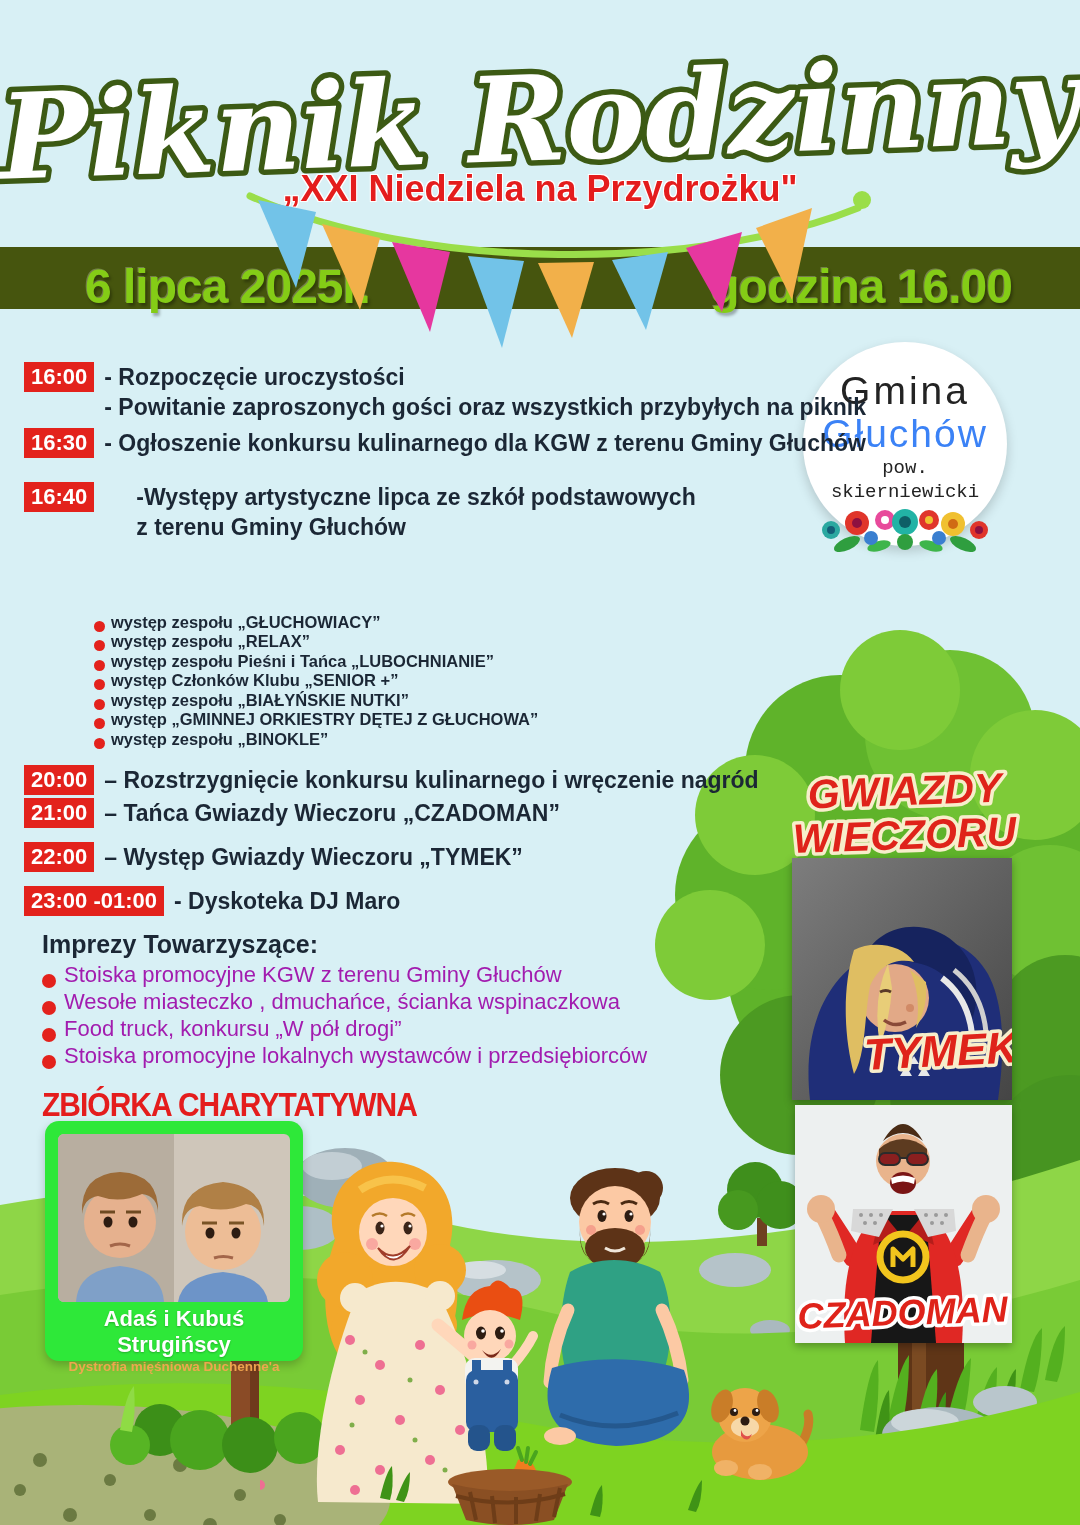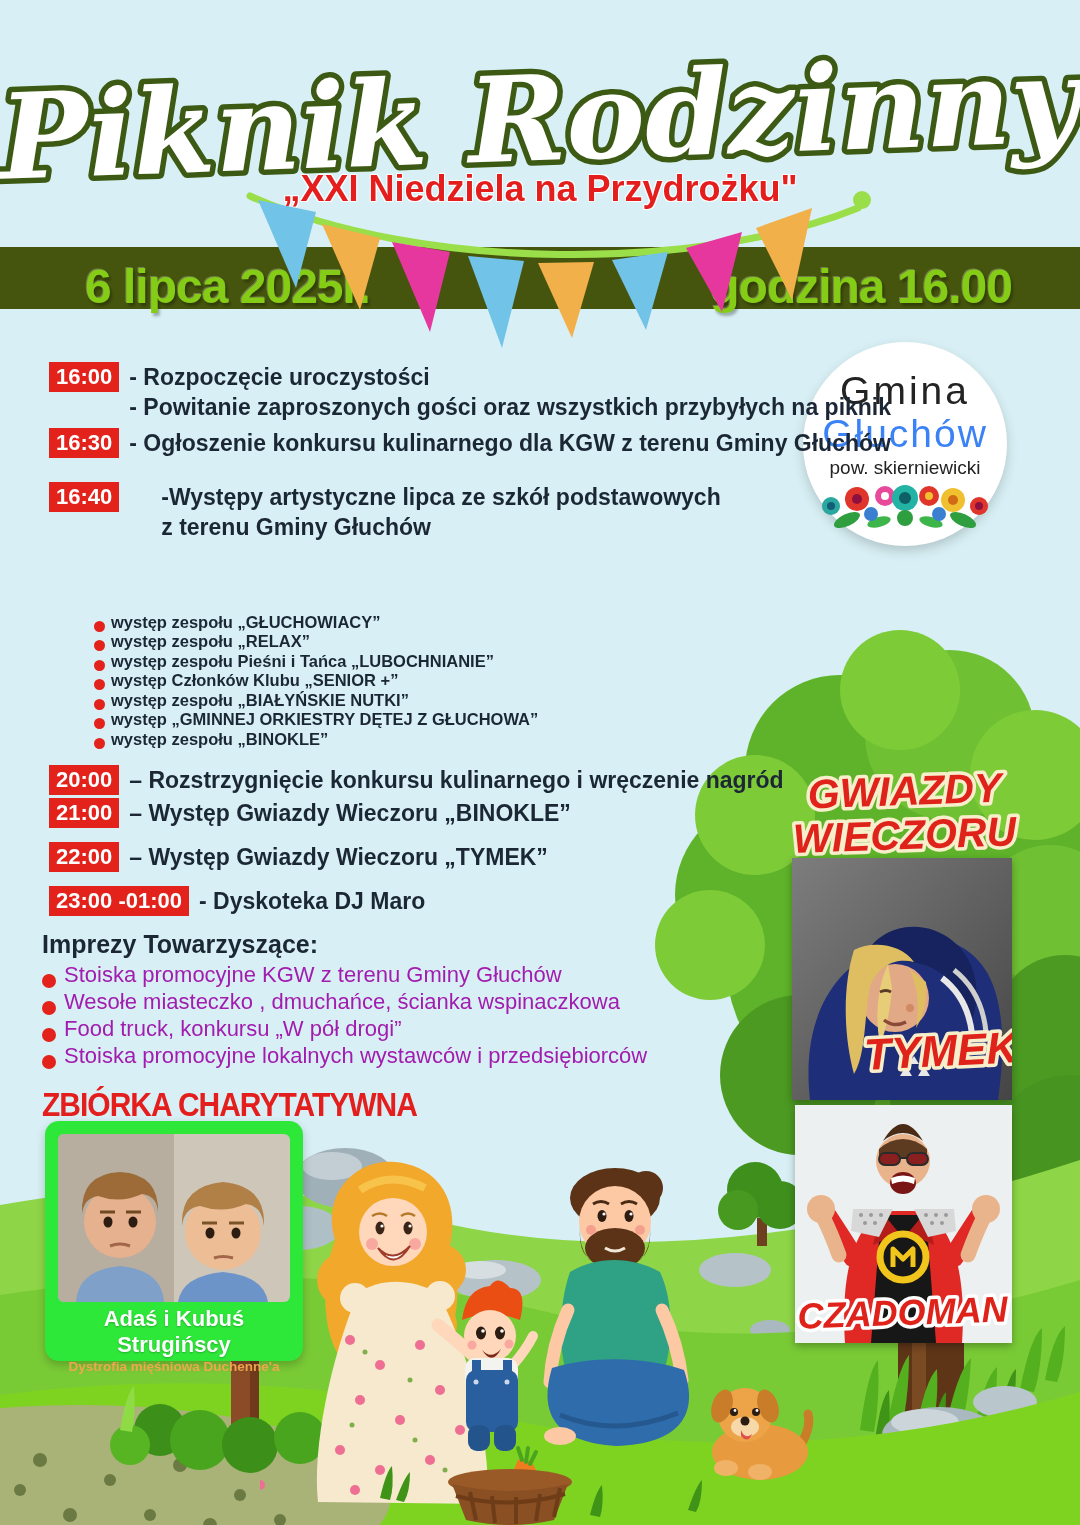--- a/index.html
+++ b/index.html
@@ -19,24 +19,24 @@
   .banner-text{position:absolute;color:#84cc16;font-weight:bold;font-size:48px;letter-spacing:-1px;
     text-shadow:2px 3px 3px rgba(0,0,0,0.3), -1px -1px 0 rgba(255,255,255,0.25);top:12px;}
   #banner-date{left:85px;}
   #banner-time{right:68px;}
 
   
   #logo{position:absolute;left:803px;top:342px;width:204px;height:204px;border-radius:50%;
     background:#fff;box-shadow:0 5px 12px rgba(0,0,0,0.18);text-align:center;}
   #logo .l1{margin-top:28px;font-size:39px;color:#232323;letter-spacing:3px;line-height:42px;font-weight:400;}
   #logo .l2{font-size:39px;color:#3b82f6;letter-spacing:2px;line-height:44px;font-weight:400;}
-  #logo .l3{font-size:19px;color:#232323;line-height:24px;}
-
-  
-  .sched-row{position:absolute;left:49px;display:flex;align-items:flex-start;z-index:30;justify-content:space-between;}
+  #logo .l3{font-size:19px;color:#232323;line-height:24px;font-family:Liberation Mono, monospace;}
+
+  
+  .sched-row{position:absolute;left:24px;display:flex;align-items:flex-start;z-index:30;justify-content:space-between;}
   .time-badge{background:#e3221c;color:#fff;font-weight:bold;font-size:22px;line-height:26px;
     padding:2px 7px;margin-right:10px;white-space:nowrap;flex:none;}
   .sched-text{font-size:23px;font-weight:bold;color:#1b2735;line-height:30px;white-space:nowrap;}
 
   
   #perf-list{position:absolute;left:94px;top:612px;z-index:30;}
   .perf-item{display:flex;align-items:flex-end;height:19.5px;font-size:16.5px;font-weight:bold;color:#1b2735;white-space:nowrap;}
   .perf-item .dot{width:11px;height:11px;border-radius:50%;background:#e3221c;margin-right:6px;flex:none;}
 
   
@@ -194,21 +194,21 @@
 
   <div class="sched-row" style="top:753px;margin-top:12px;">
     <span class="time-badge">20:00</span>
     <div class="sched-text">
         <div>– Rozstrzygnięcie konkursu kulinarnego i wręczenie nagród</div>
       </div>
   </div>
   <div class="sched-row" style="top:798px;">
     <span class="time-badge">21:00</span>
     <div class="sched-text">
-        <div>– Występ Gwiazdy Wieczoru  „BINOKLE”</div>
+        <div>– Tańca Gwiazdy Wieczoru  „CZADOMAN”</div>
       </div>
   </div>
   <div class="sched-row" style="top:842px;">
     <span class="time-badge">22:00</span>
     <div class="sched-text">
         <div>– Występ Gwiazdy Wieczoru  „TYMEK”</div>
       </div>
   </div>
   <div class="sched-row" style="top:886px;">
     <span class="time-badge">23:00 -01:00</span>

